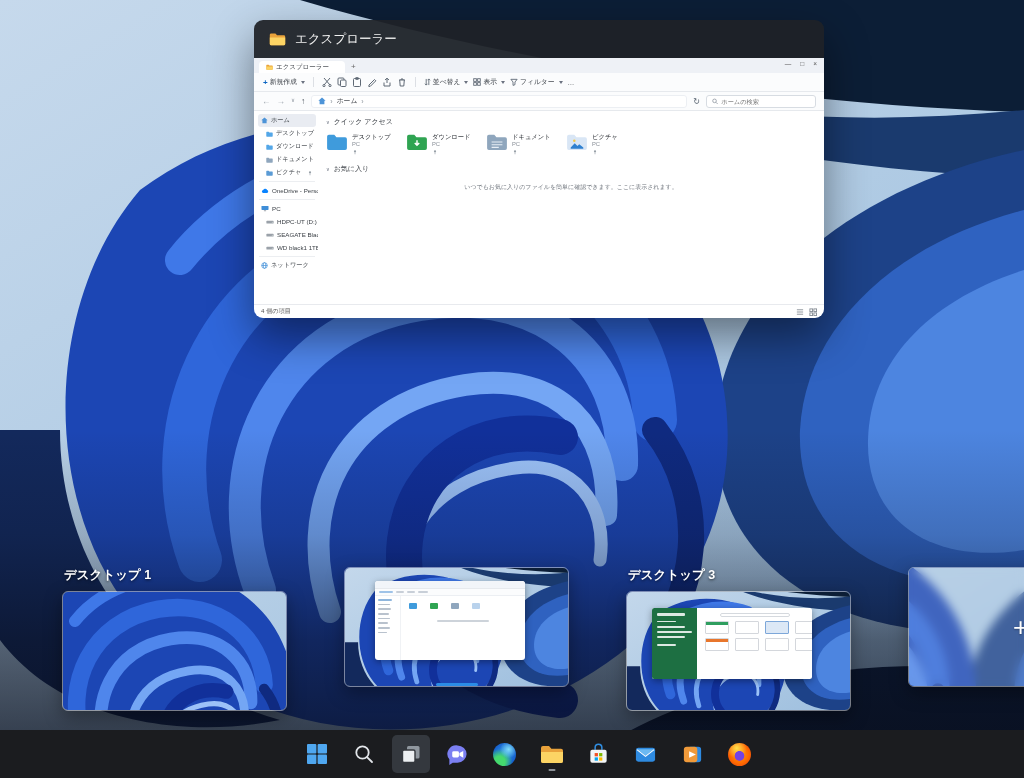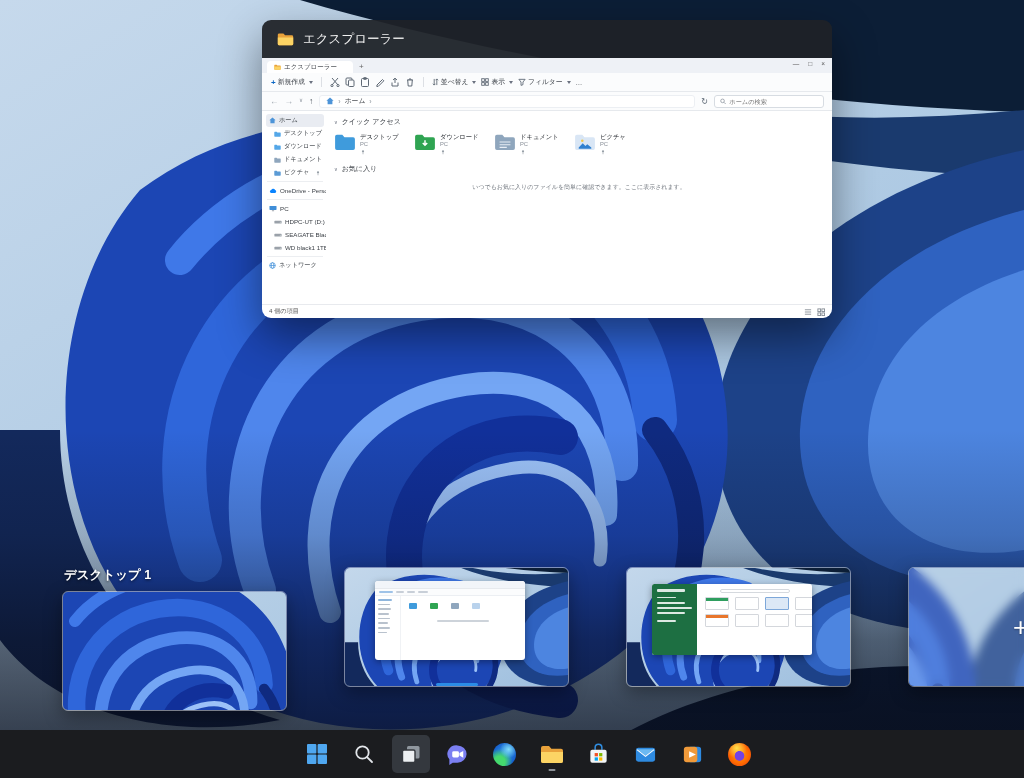--- a/index.html
+++ b/index.html
@@ -4,21 +4,21 @@
 <style>
   *{margin:0;padding:0;box-sizing:border-box}
   html,body{width:1024px;height:778px;overflow:hidden}
   body{font-family:"Liberation Sans","DejaVu Sans",sans-serif;position:relative;background:#9dbede}
   .screen{position:absolute;inset:0;overflow:hidden}
   .wallpaper{position:absolute;inset:0;width:100%;height:100%;z-index:0}
   .dim{position:absolute;left:0;right:0;top:430px;height:300px;z-index:1;
        background:linear-gradient(180deg,rgba(8,12,24,0) 0%,rgba(8,12,24,.18) 35%,rgba(8,12,24,.55) 70%,rgba(8,12,24,.72) 100%)}
 
   
-  .window-card{position:absolute;left:262px;top:20px;width:570px;z-index:2;border-radius:9px;
+  .window-card{position:absolute;left:254px;top:20px;width:570px;z-index:2;border-radius:9px;
                box-shadow:0 18px 44px rgba(0,0,0,.45);cursor:default}
   .card-titlebar{height:38px;background:rgba(31,34,39,.94);border-radius:9px 9px 0 0;
                  display:flex;align-items:center;gap:9px;padding:0 15px}
   .card-title{color:#f2f2f2;font-size:12.5px}
   .explorer{height:260px;background:#fff;border-radius:0 0 9px 9px;overflow:hidden;
             display:flex;flex-direction:column;font-size:7px;color:#3a3f45}
 
   .tabbar{height:15px;background:#eef1f6;display:flex;align-items:flex-end;padding:0 5px;position:relative;flex:none}
   .tab{height:12px;background:#fff;border-radius:4px 4px 0 0;display:flex;align-items:center;gap:3px;
        padding:0 7px;font-size:6.5px;color:#41454b;min-width:86px}
@@ -519,20 +519,21 @@
               <b style="background:#b9d2ec"></b>
             </div>
             <div class="me-hint"></div>
           </div>
         </div>
         <div class="active-line"></div>
       </div>
     </div>
 
     <div class="desktop">
+      <div class="desktop-label">デスクトップ 3</div>
       <div class="thumb">
         <svg viewBox="0 40 1024 640" preserveAspectRatio="xMidYMid slice">
             <use href="#bloom"></use>
           </svg>
         <div class="mini-xl">
           <div class="xl-left">
             <i class="mid" style="height:2.6px;margin-bottom:5px"></i>
               <i class="short"></i>
               <i class="mid"></i>
               <i></i>

